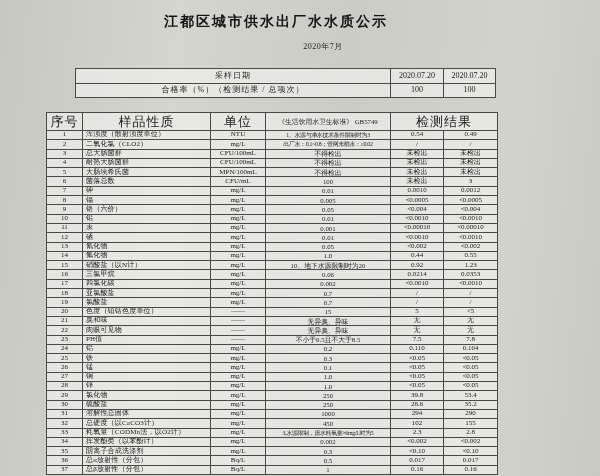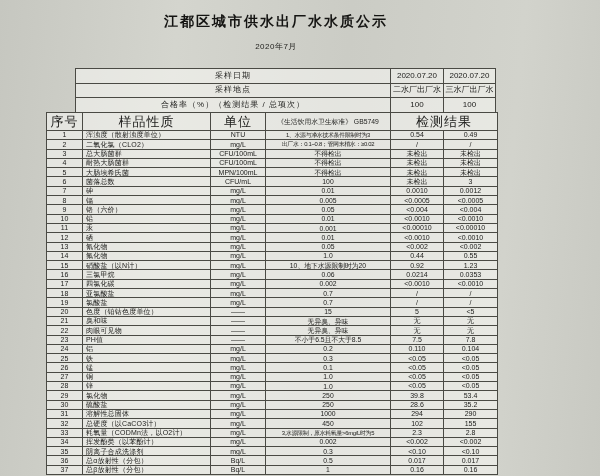--- a/index.html
+++ b/index.html
@@ -2,28 +2,28 @@
 <html><head>
 <meta charset="utf-8">
 <style>
   html,body{margin:0;padding:0;}
   body{
     width:600px;height:476px;overflow:hidden;
     font-family:"Liberation Sans","DejaVu Sans",sans-serif;
     color:#1c1c1a;
     background:linear-gradient(95deg,#c6c7c0,#d4d5ce 28%,#cbccc5 55%,#d2d3cc 82%,#c8c9c2);
   }
-  .page{position:relative;width:552px;height:476px;}
+  .page{position:relative;width:552px;height:476px;font-family:Liberation Serif, serif;}
   .doc-title{
     position:absolute;top:13px;left:0;width:100%;
     text-align:center;font-size:14px;font-weight:bold;letter-spacing:2px;color:#141412;
   }
   .doc-subtitle{
     position:absolute;top:41px;left:0;width:100%;
-    text-align:center;font-size:8px;color:#22221f;letter-spacing:0.5px;
+    text-align:center;font-size:8px;color:#22221f;letter-spacing:0.5px;padding-left:47px;
   }
   table{border-collapse:collapse;table-layout:fixed;background:rgba(250,250,246,0.55);}
   td,th{
     border:1px solid #4a4a44;
     padding:0;margin:0;
     font-weight:normal;
     text-align:center;vertical-align:middle;
     line-height:1.05;
     overflow:hidden;white-space:nowrap;
   }
@@ -54,25 +54,20 @@
         <col style="width:53px">
         <col style="width:52px">
       </colgroup>
     <tbody id="info-body">
         <tr>
           <td class="lbl">采样日期</td>
           <td class="val">2020.07.20</td>
           <td class="val">2020.07.20</td>
         </tr>
         <tr>
-          <td class="lbl">采样地点</td>
-          <td class="val">二水厂出厂水</td>
-          <td class="val">三水厂出厂水</td>
-        </tr>
-        <tr>
           <td class="lbl">合格率（%）（检测结果 / 总项次）</td>
           <td class="val">100</td>
           <td class="val">100</td>
         </tr>
       </tbody>
   </table>
 
   <table class="main-table">
     <colgroup>
       <col style="width:36px">

